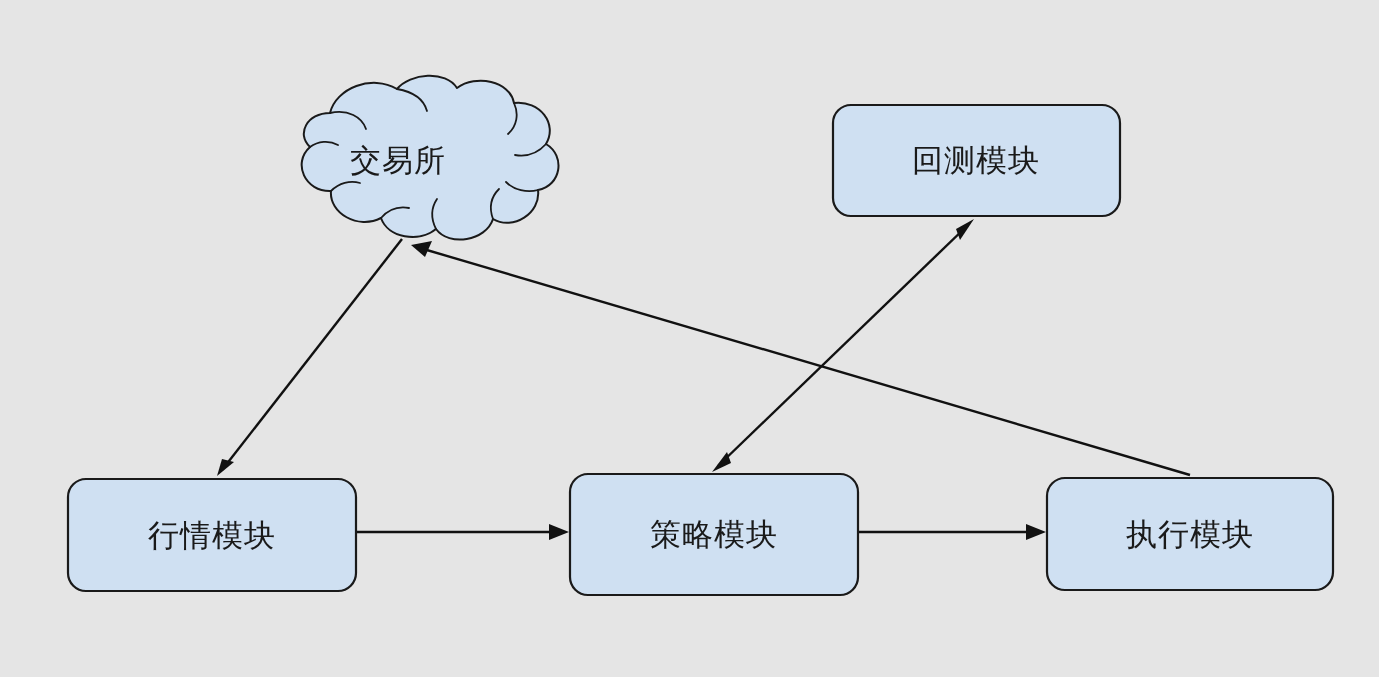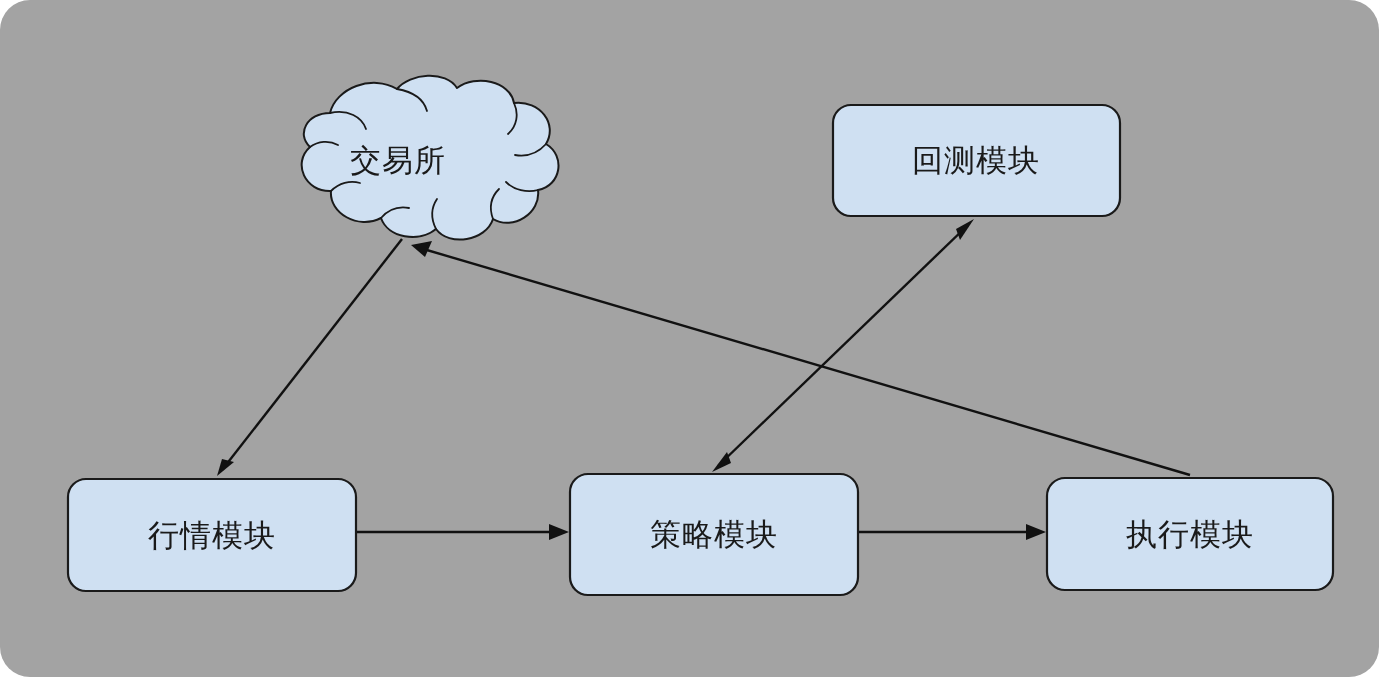--- a/index.html
+++ b/index.html
@@ -8,23 +8,22 @@
     padding: 0;
     background: #ffffff;
   }
   body {
     font-family: "DejaVu Sans", "Liberation Sans", sans-serif;
   }
   #canvas {
     position: relative;
     width: 1379px;
     height: 677px;
-    background: #a3a3a3;
+    background: #e5e5e5;
     overflow: hidden;
-    border-radius: 30px;
   }
   #diagram-svg {
     position: absolute;
     left: 0;
     top: 0;
     width: 1379px;
     height: 677px;
     display: block;
   }
   .node-shape {

